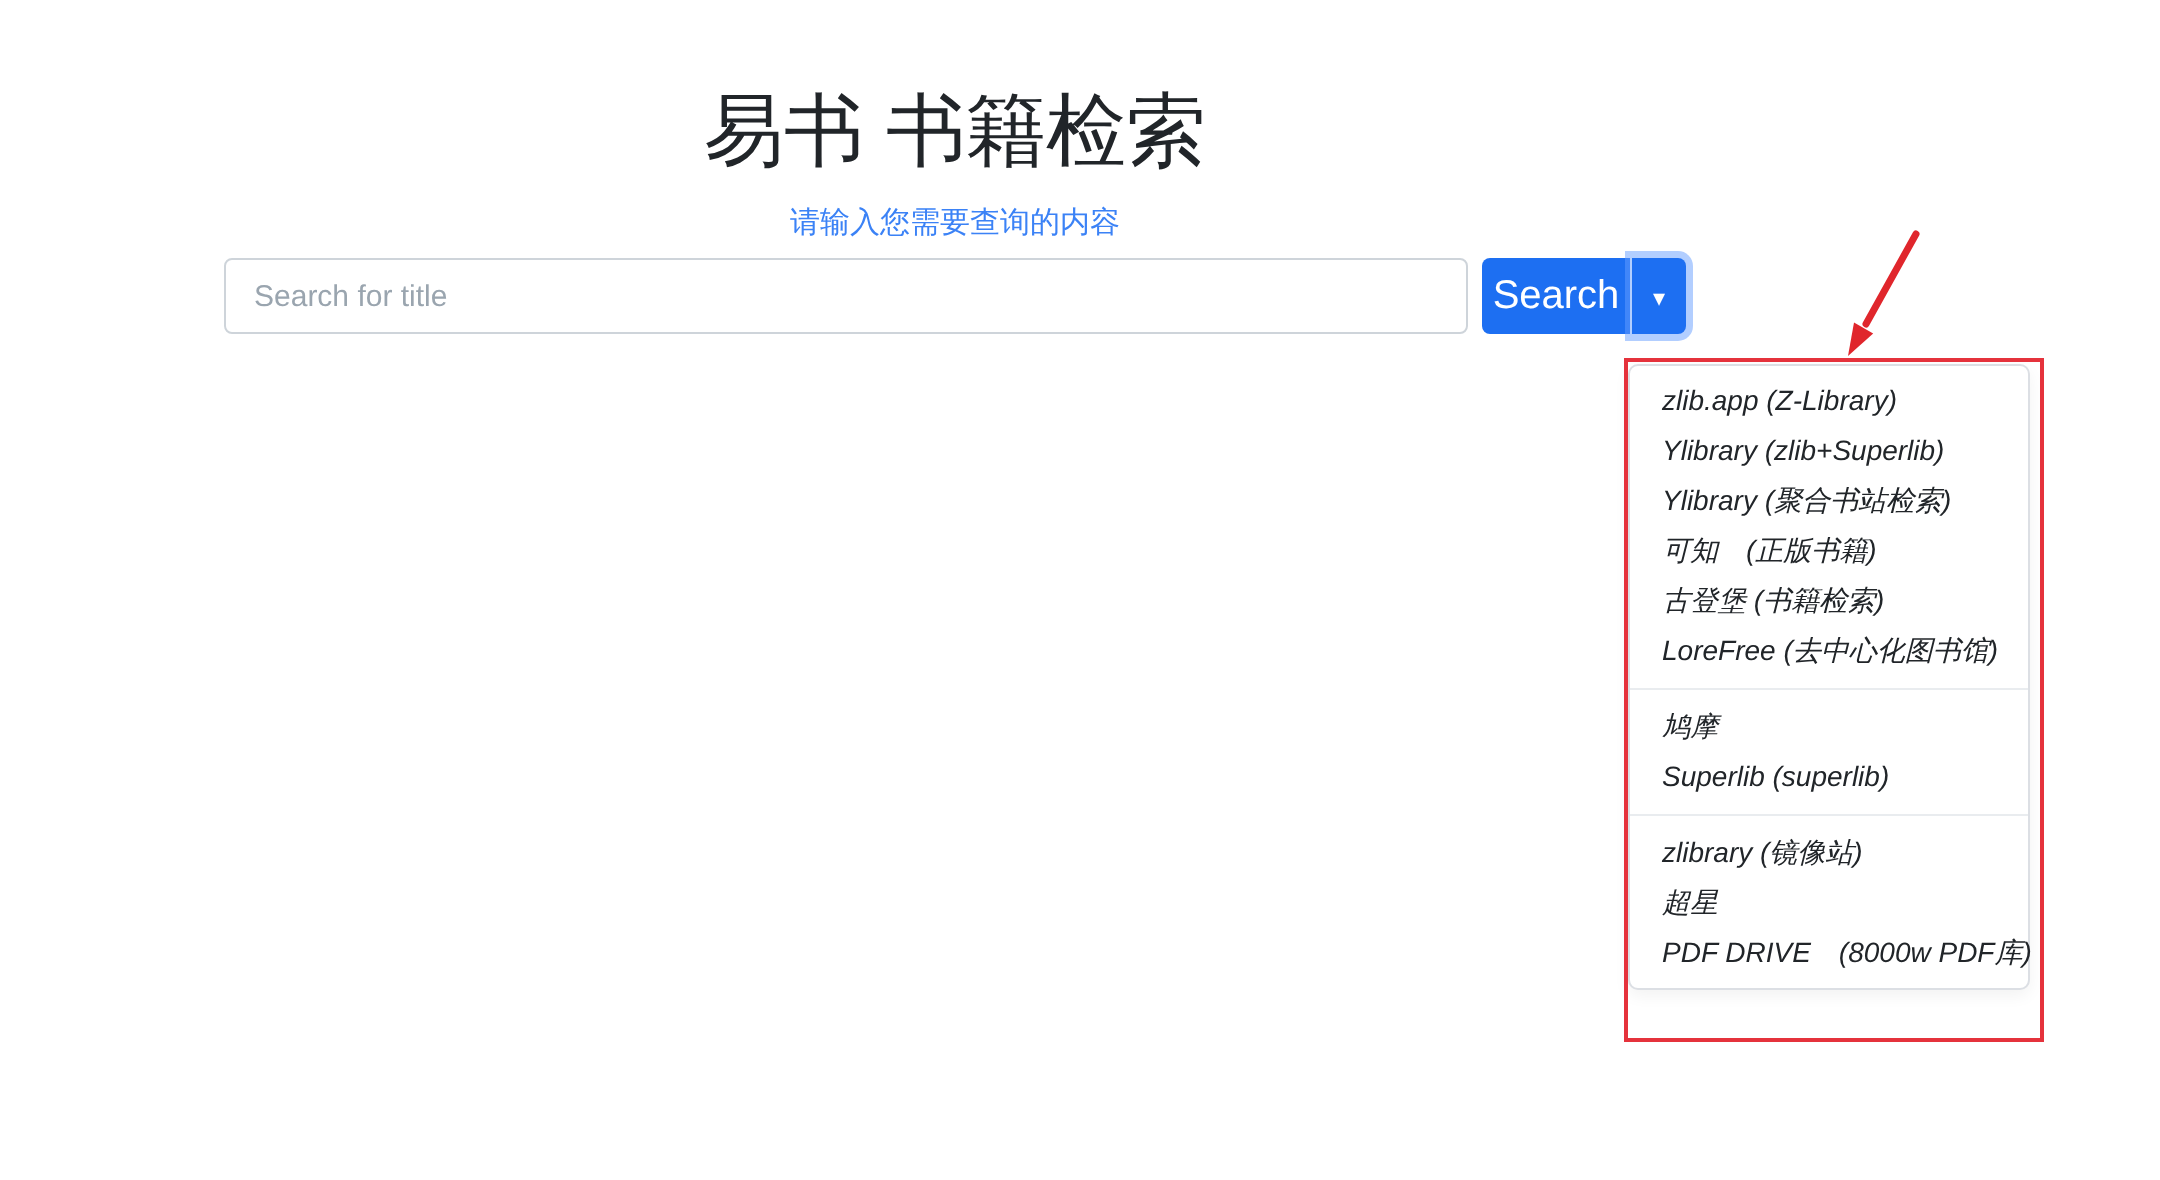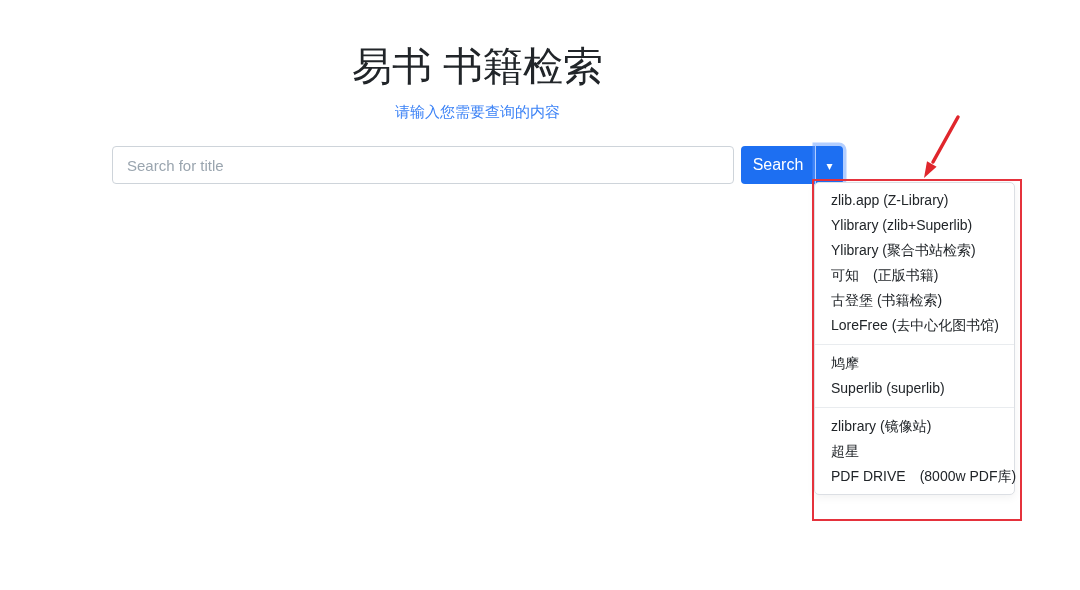--- a/index.html
+++ b/index.html
@@ -26,21 +26,21 @@
     line-height:1.2;
   }
   .page-subtitle {
     margin-top:11px;
     text-align:center;
     font-size:15px;
     color:#3b82f6;
     line-height:22px;
   }
   .search-row {
-    margin-top:23px;
+    margin-top:6px;
     display:flex;
     align-items:stretch;
     height:34px;
   }
   .search-input {
     flex:1;
     height:38px;
     border:1px solid #ced4da;
     border-radius:4px;
     padding:0 14px;
@@ -58,21 +58,21 @@
   .btn {
     background:#1d6ff2;
     color:#ffffff;
     border:none;
     cursor:pointer;
     font-family:"Liberation Sans", sans-serif;
   }
   .btn-search {
     width:74px;
     height:38px;
-    font-size:16px;
+    font-size:20px;
     border-radius:4px 0 0 4px;
   }
   .btn-toggle {
     width:27px;
     height:38px;
     margin-left:1px;
     border-radius:0 4px 4px 0;
     box-shadow:0 0 0 3.5px rgba(101,158,255,0.5);
     font-size:12px;
     line-height:1;
@@ -82,20 +82,21 @@
     position:absolute;
     left:814px;
     top:182px;
     width:201px;
     background:#ffffff;
     border:1px solid #dcdfe4;
     border-radius:5px;
     padding:5px 0;
     box-shadow:0 3px 8px rgba(0,0,0,0.05);
     z-index:2;
+    font-style:italic;
   }
   .dropdown-item {
     height:25px;
     line-height:19px;
     padding:3px 16px;
     font-size:14px;
     color:#212529;
     white-space:nowrap;
     cursor:pointer;
   }

